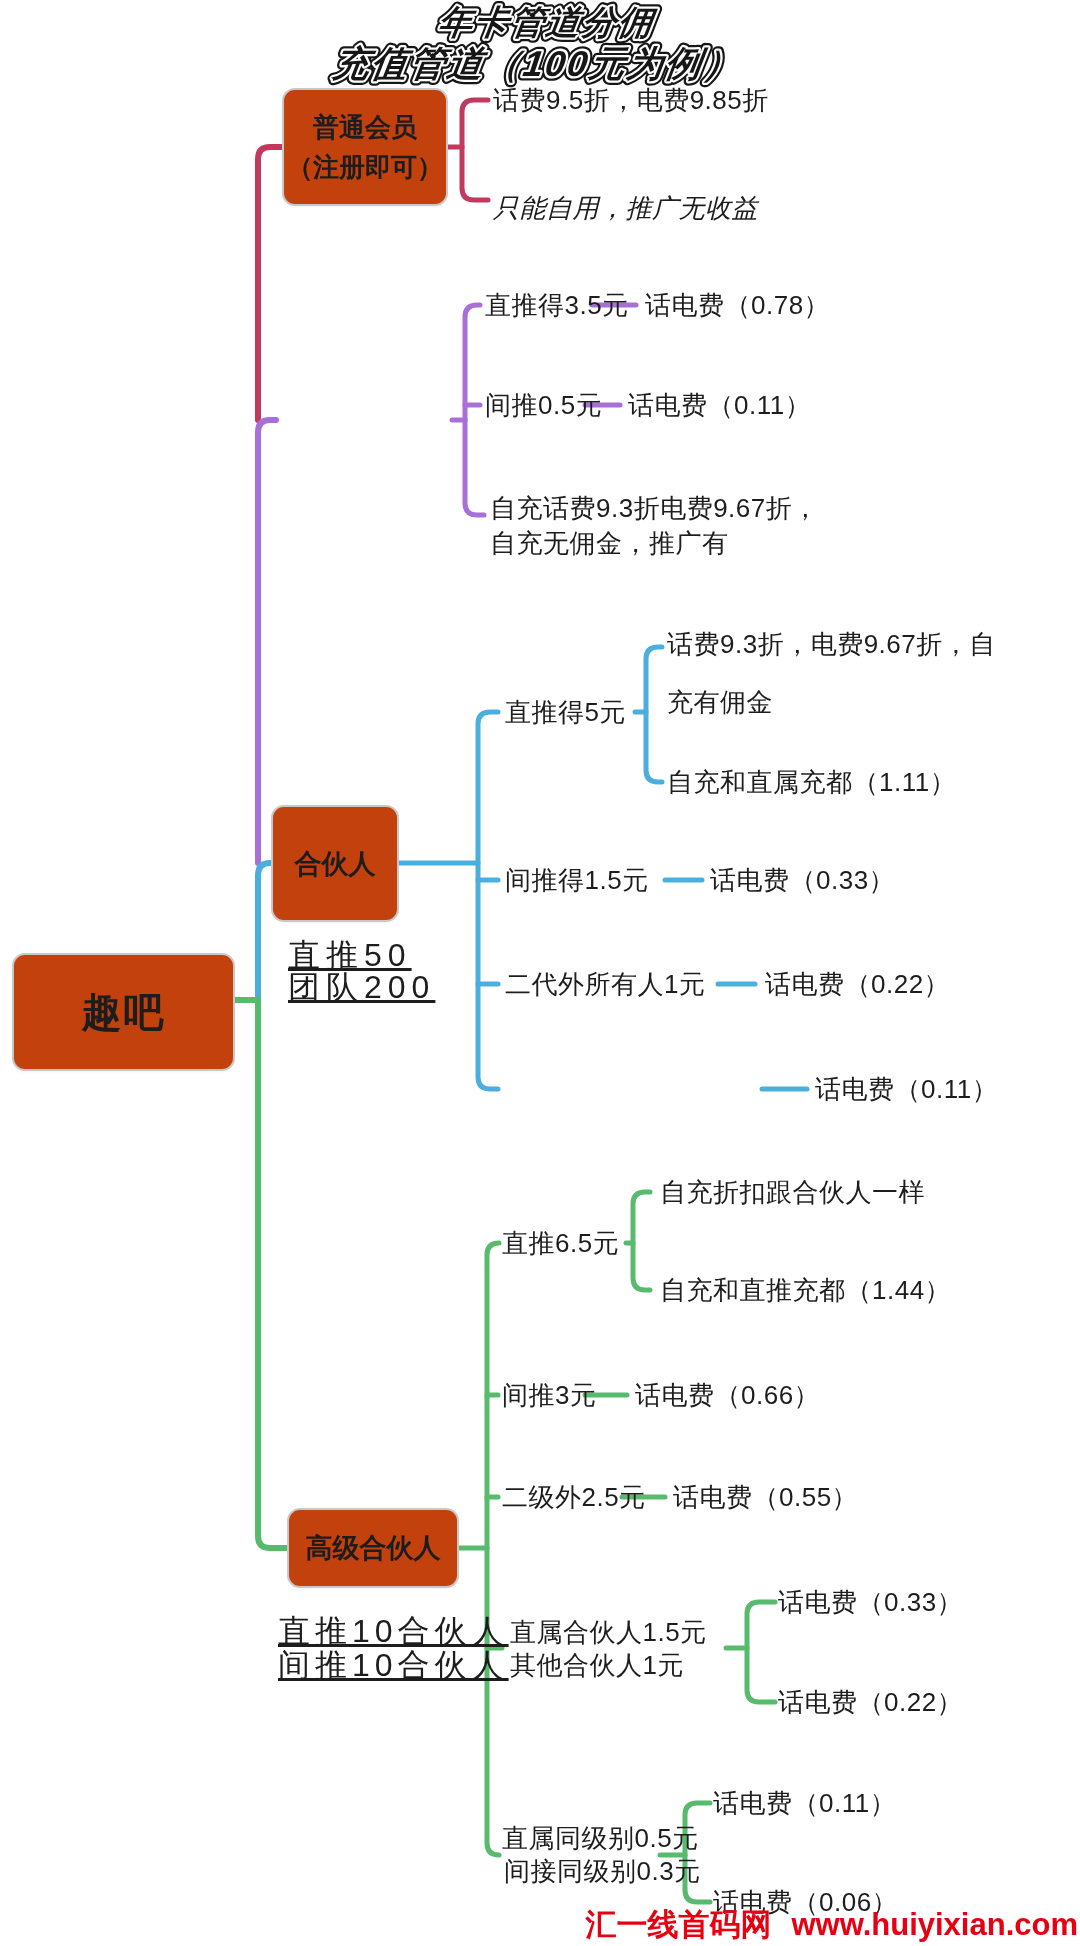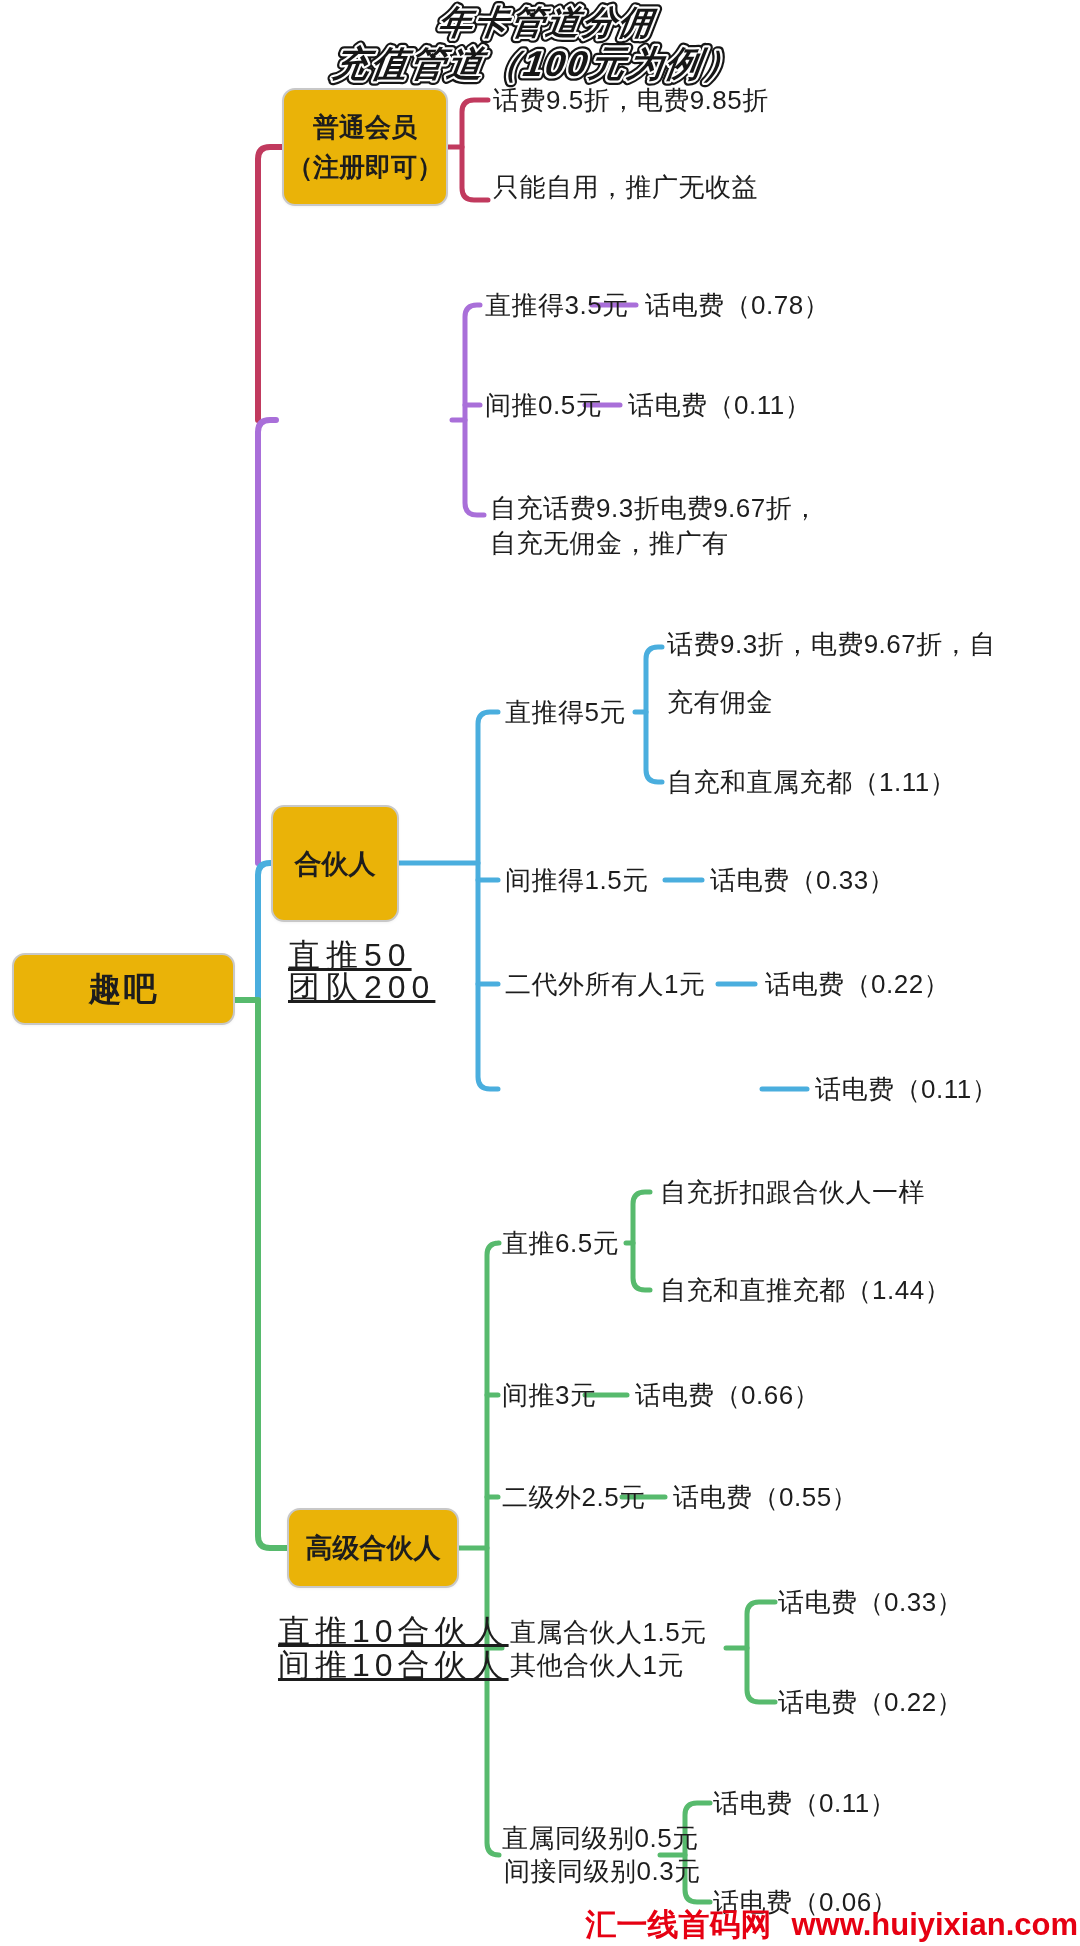--- a/index.html
+++ b/index.html
@@ -2,21 +2,21 @@
 <html style="--member: #c13a5e; --promoter: #a96fd9; --partner: #4aaede; --senior: #57ba6d; --node_border: #c8c8c8; --text: #1d1d1d; --watermark: #e60012; --background: #ffffff;"><head>
 <meta charset="utf-8">
 <style>
   html,body{margin:0;padding:0;}
   body{font-family:"Liberation Sans","DejaVu Sans",sans-serif;}
   #canvas{position:relative;width:1080px;height:1946px;background:var(--background,#fff);overflow:hidden;}
   svg.lines{position:absolute;left:0;top:0;}
   svg.lines path{fill:none;stroke-linecap:round;stroke-linejoin:round;}
   .w6{stroke-width:6px;}
   .w5{stroke-width:5px;}
-  .node{position:absolute;background:#eab308;border:2px solid var(--node_border,#c8c8c8);border-radius:13px;
+  .node{position:absolute;background:#c2410c;border:2px solid var(--node_border,#c8c8c8);border-radius:13px;
         display:flex;flex-direction:column;align-items:center;justify-content:center;
         font-size:27px;line-height:40px;font-weight:600;color:var(--text,#1d1d1d);
         box-shadow:0 1px 3px rgba(0,0,0,.05);box-sizing:border-box;z-index:2;}
   .t{position:absolute;font-size:26px;color:var(--text,#1d1d1d);white-space:nowrap;
      transform:translateY(-50%);font-weight:500;letter-spacing:.5px;z-index:2;}
   .cap{font-size:32px;letter-spacing:6px;font-weight:500;text-decoration:underline;}
   .titleblock{position:absolute;left:0;top:0;width:1080px;height:92px;z-index:3;}
   .titleblock text{font-family:"Liberation Sans","DejaVu Sans",sans-serif;font-weight:bold;font-style:italic;
      font-size:34px;letter-spacing:2px;text-anchor:middle;}
   .titleblock .t2{font-size:36px;}
@@ -76,30 +76,30 @@
 
   <svg class="titleblock" viewBox="0 0 1080 92">
     <g style="transform:skewX(-8deg);transform-origin:540px 46px">
       <text class="outline-back" x="543" y="34">年卡管道分佣</text>
       <text class="outline-front" x="543" y="34">年卡管道分佣</text>
       <text class="outline-back t2" x="540" y="76">充值管道（100元为例）</text>
       <text class="outline-front t2" x="540" y="76">充值管道（100元为例）</text>
     </g>
   </svg>
 
-  <div class="node" style="left:12px;top:953px;width:223px;height:72px;font-size:33px;letter-spacing:2px;">
+  <div class="node" style="left:12px;top:953px;width:223px;height:118px;font-size:40px;letter-spacing:2px;">
     <span>趣吧</span>
   </div>
 
   <div class="node" style="left:282px;top:88px;width:166px;height:118px;font-size:26px;">
     <span>普通会员</span>
     <span>（注册即可）</span>
   </div>
   <div class="t" style="left:493px;top:100px;">话费9.5折，电费9.85折</div>
-  <div class="t" style="left:493px;top:187px;">只能自用，推广无收益</div>
+  <div class="t" style="left:493px;top:208px;font-style:italic;">只能自用，推广无收益</div>
 
   <div class="t" style="left:485px;top:305px;">直推得3.5元</div>
   <div class="t" style="left:645px;top:305px;">话电费（0.78）</div>
   <div class="t" style="left:485px;top:405px;">间推0.5元</div>
   <div class="t" style="left:628px;top:405px;">话电费（0.11）</div>
   <div class="t" style="left:490px;top:508px;">自充话费9.3折电费9.67折，</div>
   <div class="t" style="left:490px;top:543px;">自充无佣金，推广有</div>
 
   <div class="node" style="left:271px;top:805px;width:128px;height:117px;">
     <span>合伙人</span>

